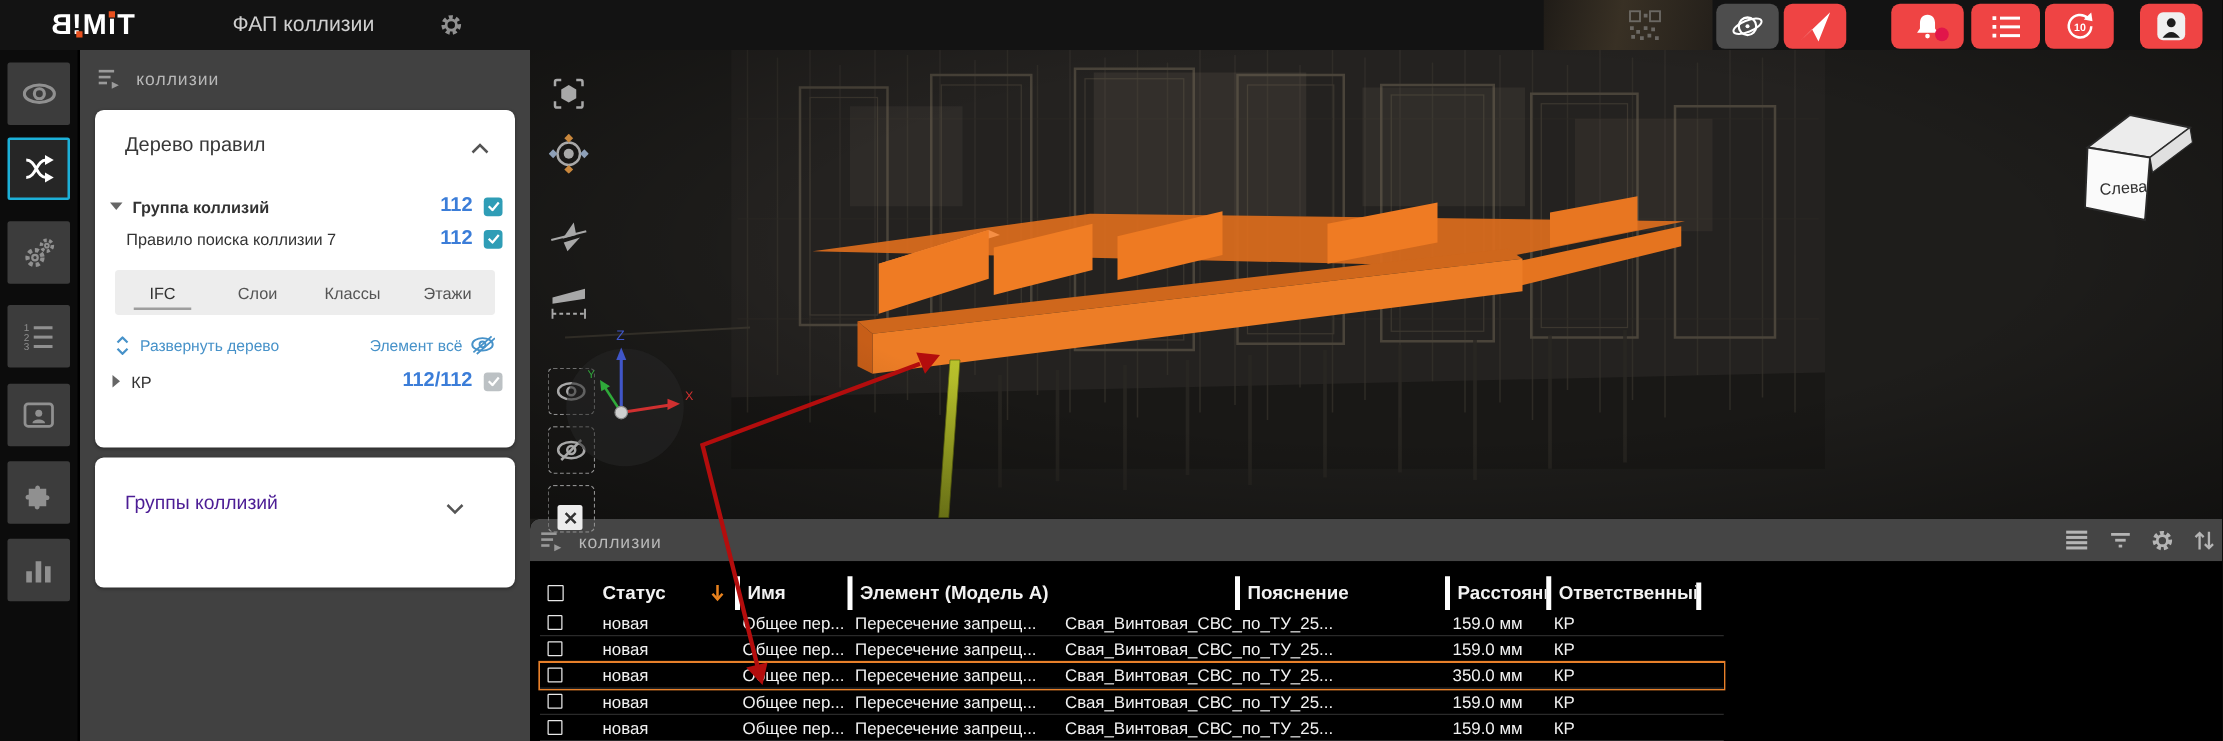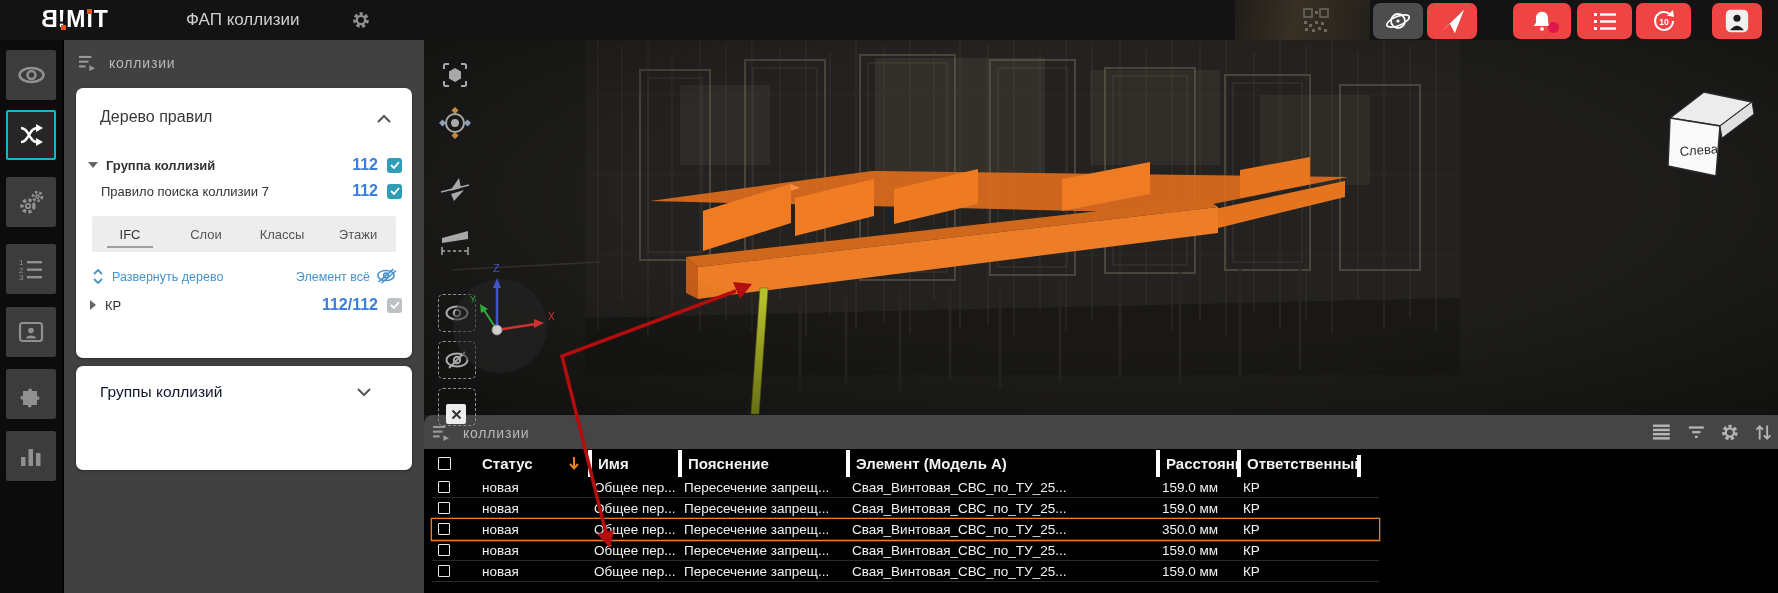--- a/index.html
+++ b/index.html
@@ -49,38 +49,38 @@
   .trlabel{font-size:13px;color:#333}
   .trlabel.b{font-weight:700}
   .trcount{margin-left:auto;font-size:16px;color:var(--count-blue);font-weight:700}
   .cbx-t{width:15px;height:15px;border-radius:3px;background:var(--cb-teal);margin-left:9px;display:flex;align-items:center;justify-content:center}
   .cbx-g{width:15px;height:15px;border-radius:3px;background:#BCC1C4;margin-left:9px;display:flex;align-items:center;justify-content:center}
   .tabs{position:absolute;left:16px;top:128px;width:304px;height:36px;background:#ededed;border-radius:3px;display:flex}
   .tab{flex:1;display:flex;align-items:center;justify-content:center;font-size:13px;color:#555;position:relative;cursor:pointer}
   .tab.active{color:#333}
   .tab.active::after{content:"";position:absolute;left:50%;transform:translateX(-50%);bottom:4px;width:46px;height:2px;background:#9e9e9e}
   .linksrow{position:absolute;left:16px;right:16px;top:176px;height:20px;display:flex;align-items:flex-end;font-size:12.5px;color:var(--link-blue)}
-  .sect-row{position:absolute;left:24px;right:20px;height:40px;display:flex;align-items:center;font-size:15.5px;color:#0f172a}
+  .sect-row{position:absolute;left:24px;right:20px;height:40px;display:flex;align-items:flex-end;font-size:15.5px;color:#4c1d95}
 
   
   .viewport{position:absolute;left:424px;top:40px;width:1354px;height:553px;background:#1d1c1a;z-index:1}
   .vignette{position:absolute;left:0;top:0;width:1354px;height:375px;pointer-events:none;
      background:radial-gradient(ellipse at 52% 42%, rgba(0,0,0,0) 50%, rgba(0,0,0,.45) 100%)}
   .vtool{position:absolute;z-index:7;display:flex;align-items:center;justify-content:center;cursor:pointer}
   .dashbox{border:1.5px dashed #8f8f8f;border-radius:5px;width:38px;height:38px}
   .xbtn{position:absolute;left:446px;top:404px;width:20px;height:20px;background:#ededed;border-radius:2px;
      z-index:8;display:flex;align-items:center;justify-content:center;cursor:pointer}
 
   
   .bpanel{position:absolute;left:424px;top:415px;width:1354px;height:178px;background:#000;border-top-left-radius:8px;z-index:4;overflow:hidden}
   .bhead{position:absolute;left:0;top:0;width:1354px;height:34px;background:#454545;border-top-left-radius:8px}
   .bhead .phead{top:9px;left:8px}
   .bicons{position:absolute;right:6px;top:8px;display:flex;gap:16px;width:120px}
   .table{position:absolute;left:0;top:34px;width:1354px;height:144px;background:#000;color:#f2f2f2}
-  .thead{display:flex;align-items:flex-end;height:27px;margin:1px 0 0 8px;font-weight:700;font-size:15px}
+  .thead{display:flex;align-items:flex-end;height:27px;margin:12px 0 0 8px;font-weight:700;font-size:15px}
   .cell{display:flex;align-items:center;overflow:hidden;white-space:nowrap;height:100%;padding-left:6px}
   .c-cb{width:44px}.c-status{width:112px}.c-name{width:90px}.c-note{width:168px}.c-elem{width:310px}.c-dist{width:81px}.c-resp{width:120px}
   .hsep{border-left:4px solid #fff}
   .endbar{width:4px;height:22px;background:#fff}
   .trow{display:flex;align-items:center;height:21px;width:947px;margin-left:8px;border-bottom:1px solid #2a2a2a;font-size:13.5px;cursor:pointer}
   .trow.selected{box-shadow:0 0 0 1.3px var(--sel-orange)}
   .cbx{width:12px;height:12px;border:1.5px solid #e8e8e8;border-radius:1px;display:inline-block}
   .cbx.big{width:13px;height:13px}
   .sort-ico{margin-left:auto;margin-right:8px}
 
@@ -460,22 +460,22 @@
             <span class="cbx big"></span>
           </span>
         <span class="cell c-status">
           <span>Статус</span>
           <svg class="sort-ico" width="12" height="15" viewBox="0 0 12 15">
             <path d="M6,1V11" stroke="#E8821E" stroke-width="2"></path>
             <polyline points="2,8 6,12.5 10,8" stroke="#E8821E" stroke-width="2" fill="none"></polyline>
           </svg>
         </span>
         <span class="cell c-name hsep">Имя</span>
+        <span class="cell c-elem hsep">Элемент (Модель А)</span>
         <span class="cell c-note hsep">Пояснение</span>
-        <span class="cell c-elem hsep">Элемент (Модель А)</span>
         <span class="cell c-dist hsep">Расстояние</span>
         <span class="cell c-resp hsep">Ответственный</span>
         <span class="endbar"></span>
       </div>
       <div>
           <div class="trow">
             <span class="cell c-cb">
               <span class="cbx"></span>
             </span>
             <span class="cell c-status">новая</span>

